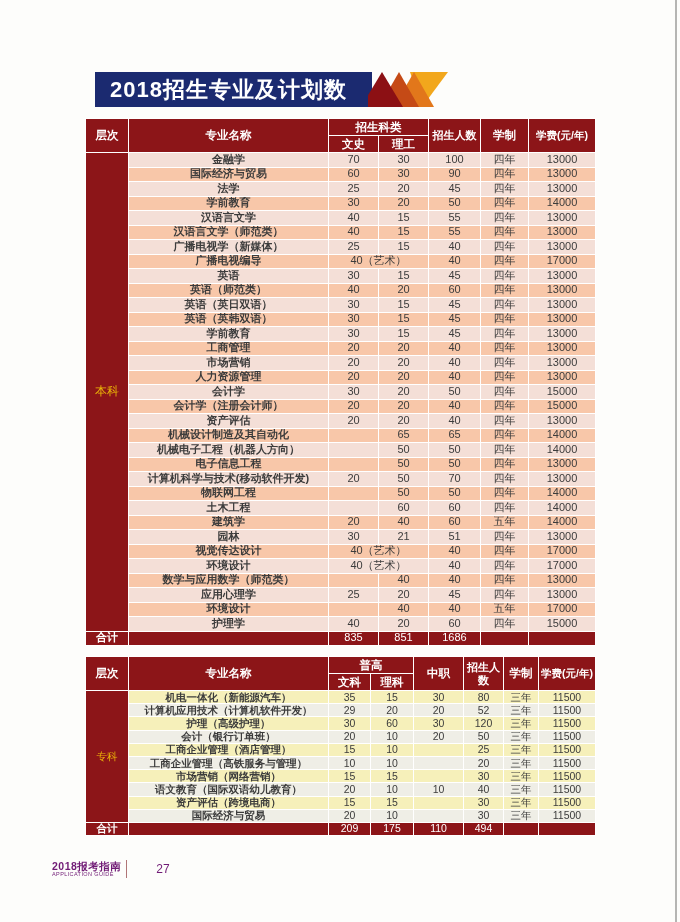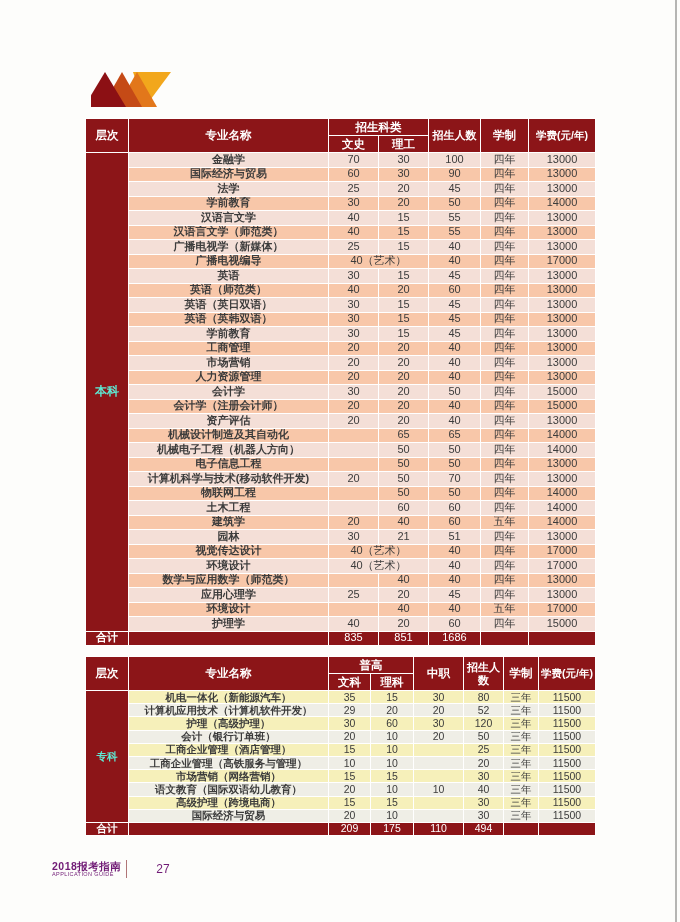--- a/index.html
+++ b/index.html
@@ -21,21 +21,21 @@
   th,td{border:1px solid #ffffff; text-align:center; vertical-align:middle; padding:0; overflow:hidden; white-space:nowrap; line-height:1.05;}
   thead th{background:#8c1518; color:#ffffff; font-weight:bold; font-size:11.5px;}
   thead tr{height:17px;}
   th.wrap2{white-space:normal; line-height:1.15; font-size:11px;}
   th.tuition-h{font-size:10.5px;}
   #t1-body tr{height:14.5px;}
   #t2-body tr{height:13.2px;}
   td{font-size:11px; color:#3c3c3c;}
   #t2-body td{font-size:10.5px;}
   td.major-cell{font-weight:bold;}
-  td.level-cell{background:#8c1518; color:#5eead4; font-weight:bold; font-size:12px;}
+  td.level-cell{background:#8c1518; color:#eab308; font-weight:normal; font-size:12px;}
   .row-pink td{background:#f4dfd7;}
   .row-salmon td{background:#f8c7a9;}
   .row-yellow td{background:#f6f0ba;}
   .row-pale td{background:#efeee6;}
   .row-pink td.level-cell,.row-salmon td.level-cell,.row-yellow td.level-cell,.row-pale td.level-cell{background:#8c1518;}
   .total-row td{background:#8c1518; color:#ffffff; font-weight:normal;}
   .total-row td.total-label-cell{font-weight:bold;margin-top:12px;}
 
   
   .footnote{position:absolute; left:91px; top:841px; font-size:9.5px; color:#3f3f3f; letter-spacing:0.5px;}
@@ -46,20 +46,23 @@
   .footer-divider{width:1px; height:18px; background:#b07576; margin:0 5px;}
   .page-num{font-size:12px; font-weight:normal;margin-left:24px;}
 </style>
 </head>
 <body>
 
 <div class="page">
   <div class="page-edge"></div>
 
   <div class="banner">
+    <div class="banner-box">
+      <span class="banner-title">2018招生专业及计划数</span>
+    </div>
     <svg class="banner-ribbon" width="80" height="35" viewBox="0 0 80 35">
       <rect x="0" y="25" width="15" height="10" fill="#1b2a70"></rect>
       <polygon points="42,0 80,0 54,35" fill="#f2a71c"></polygon>
       <polygon points="26,35 46,0 66,35" fill="#e2771b"></polygon>
       <polygon points="11,35 31,0 51,35" fill="#c54a16"></polygon>
       <polygon points="-7,35 14,0 35,35" fill="#8c1014"></polygon>
     </svg>
   </div>
 
   <div class="tbl-wrap" id="t1-wrap">
@@ -458,21 +461,21 @@
           <tr class="row-pale">
             <td class="major-cell">语文教育（国际双语幼儿教育）</td>
             <td class="num-cell">20</td>
             <td class="num-cell">10</td>
             <td class="num-cell">10</td>
             <td class="num-cell">40</td>
             <td class="num-cell">三年</td>
             <td class="num-cell">11500</td>
           </tr>
           <tr class="row-yellow">
-            <td class="major-cell">高级护理（跨境电商）</td>
+            <td class="major-cell">资产评估（跨境电商）</td>
             <td class="num-cell">15</td>
             <td class="num-cell">15</td>
             <td class="num-cell"></td>
             <td class="num-cell">30</td>
             <td class="num-cell">三年</td>
             <td class="num-cell">11500</td>
           </tr>
           <tr class="row-pale">
             <td class="major-cell">国际经济与贸易</td>
             <td class="num-cell">20</td>

